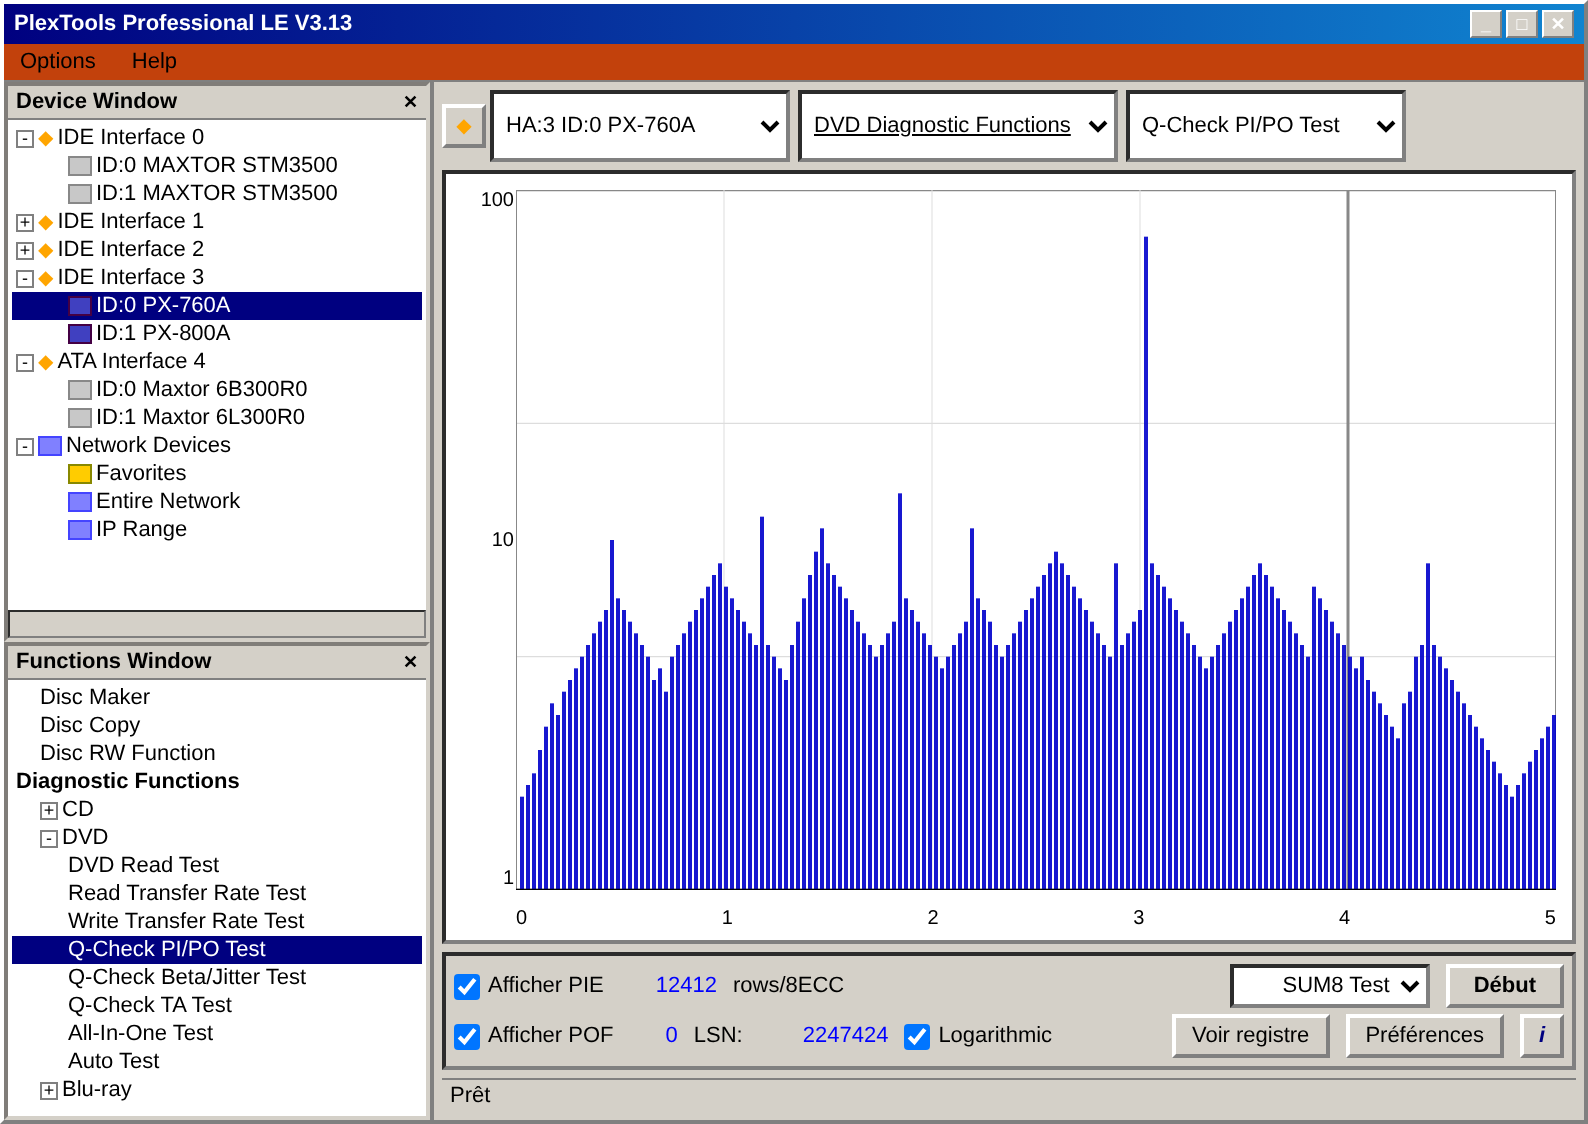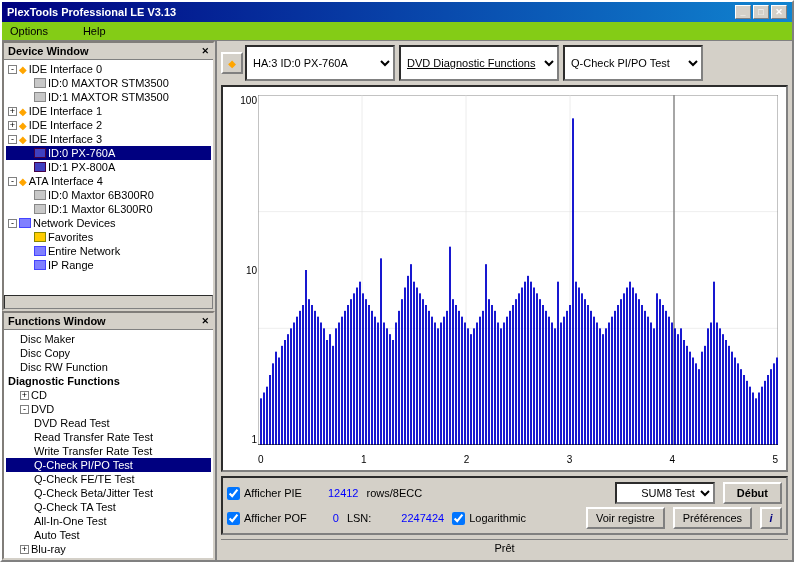--- a/index.html
+++ b/index.html
@@ -4,21 +4,21 @@
   <style>
     * { box-sizing: border-box; margin: 0; padding: 0; }
     body { font-family: 'MS Sans Serif', Arial, sans-serif; font-size: 11px; background: #d4d0c8; width: 794px; height: 562px; overflow: hidden; }
 
     
     .main-window { width: 794px; height: 562px; border: 2px solid #808080; border-top-color: #fff; border-left-color: #fff; display: flex; flex-direction: column; }
     .title-bar { background: linear-gradient(to right, #000080, #1084d0); color: white; padding: 3px 5px; display: flex; justify-content: space-between; align-items: center; font-weight: bold; font-size: 11px; }
     .title-bar-buttons { display: flex; gap: 2px; }
     .tb-btn { width: 16px; height: 14px; background: #d4d0c8; border: 1px solid; border-top-color: #fff; border-left-color: #fff; border-right-color: #808080; border-bottom-color: #808080; font-size: 9px; display: flex; align-items: center; justify-content: center; cursor: pointer; }
 
-    .menu-bar { background: #84cc16; padding: 2px 4px; display: flex; gap: 27px; border-bottom: 1px solid #808080; }
+    .menu-bar { background: #c2410c; padding: 2px 4px; display: flex; gap: 10px; border-bottom: 1px solid #808080; }
     .menu-item { cursor: pointer; padding: 1px 4px; font-size: 11px; }
 
     .content-area { display: flex; flex: 1; overflow: hidden; }
 
     
     .left-panels { width: 215px; display: flex; flex-direction: column; border-right: 2px solid #808080; }
 
     .panel { display: flex; flex-direction: column; border: 2px inset #d4d0c8; }
     .panel-title { background: #d4d0c8; font-size: 11px; font-weight: bold; padding: 2px 4px; border-bottom: 1px solid #808080; display: flex; justify-content: space-between; align-items: center; }
     .panel-close { font-size: 9px; cursor: pointer; }
@@ -59,21 +59,21 @@
     .bottom-controls { background: #d4d0c8; display: flex; flex-direction: column; gap: 3px; padding: 4px; border: 2px inset #808080; }
     .bottom-row { display: flex; align-items: center; gap: 8px; }
 
     .checkbox-group { display: flex; align-items: center; gap: 4px; }
     .checkbox-group input { margin: 0; }
     .blue-value { color: blue; margin-left: 22px; }
     .control-btn { height: 22px; background: #d4d0c8; border: 2px solid; border-top-color: #fff; border-left-color: #fff; border-right-color: #808080; border-bottom-color: #808080; cursor: pointer; font-size: 11px; padding: 0 8px; }
     .control-select { height: 22px; background: white; border: 2px inset #808080; font-size: 11px; padding: 0 2px; text-align: right; }
 
     
-    .status-bar { background: #d4d0c8; border-top: 1px solid #808080; padding: 2px 4px; font-size: 11px; text-align: center; }
+    .status-bar { background: #d4d0c8; border-top: 1px solid #808080; padding: 2px 4px; font-size: 11px; }
 
     .debut-btn { height: 22px; background: #d4d0c8; border: 2px solid; border-top-color: #fff; border-left-color: #fff; border-right-color: #808080; border-bottom-color: #808080; cursor: pointer; font-size: 11px; padding: 0 12px; font-weight: bold; }
 
     .info-btn { width: 22px; height: 22px; background: #d4d0c8; border: 2px solid; border-top-color: #fff; border-left-color: #fff; border-right-color: #808080; border-bottom-color: #808080; cursor: pointer; font-size: 11px; display: flex; align-items: center; justify-content: center; font-style: italic; font-weight: bold; color: #000080; }
 
     .scrollbar-h { height: 14px; background: #d4d0c8; border: 1px inset #808080; }
   </style>
 </head>
 <body>
 
@@ -209,23 +209,20 @@
               <span>DVD Read Test</span>
             </div>
           <div class="tree-item tree-indent-2">
               <span>Read Transfer Rate Test</span>
             </div>
           <div class="tree-item tree-indent-2">
               <span>Write Transfer Rate Test</span>
             </div>
           <div class="tree-item tree-indent-2 selected">
               <span>Q-Check PI/PO Test</span>
-            </div>
-          <div class="tree-item tree-indent-2">
-              <span>Q-Check FE/TE Test</span>
             </div>
           <div class="tree-item tree-indent-2">
               <span>Q-Check Beta/Jitter Test</span>
             </div>
           <div class="tree-item tree-indent-2">
               <span>Q-Check TA Test</span>
             </div>
           <div class="tree-item tree-indent-2">
               <span>All-In-One Test</span>
             </div>

